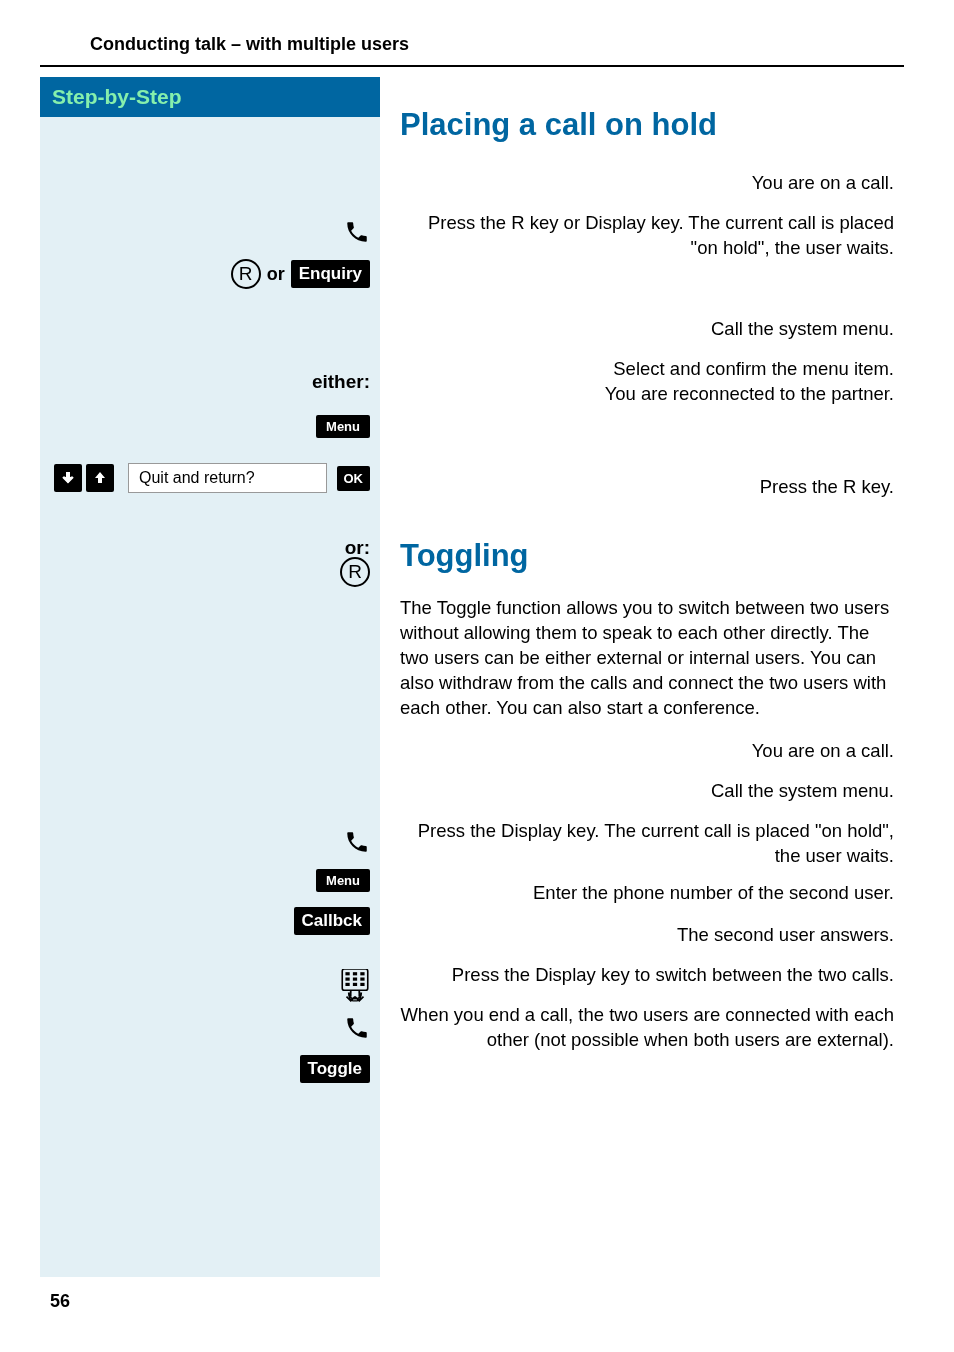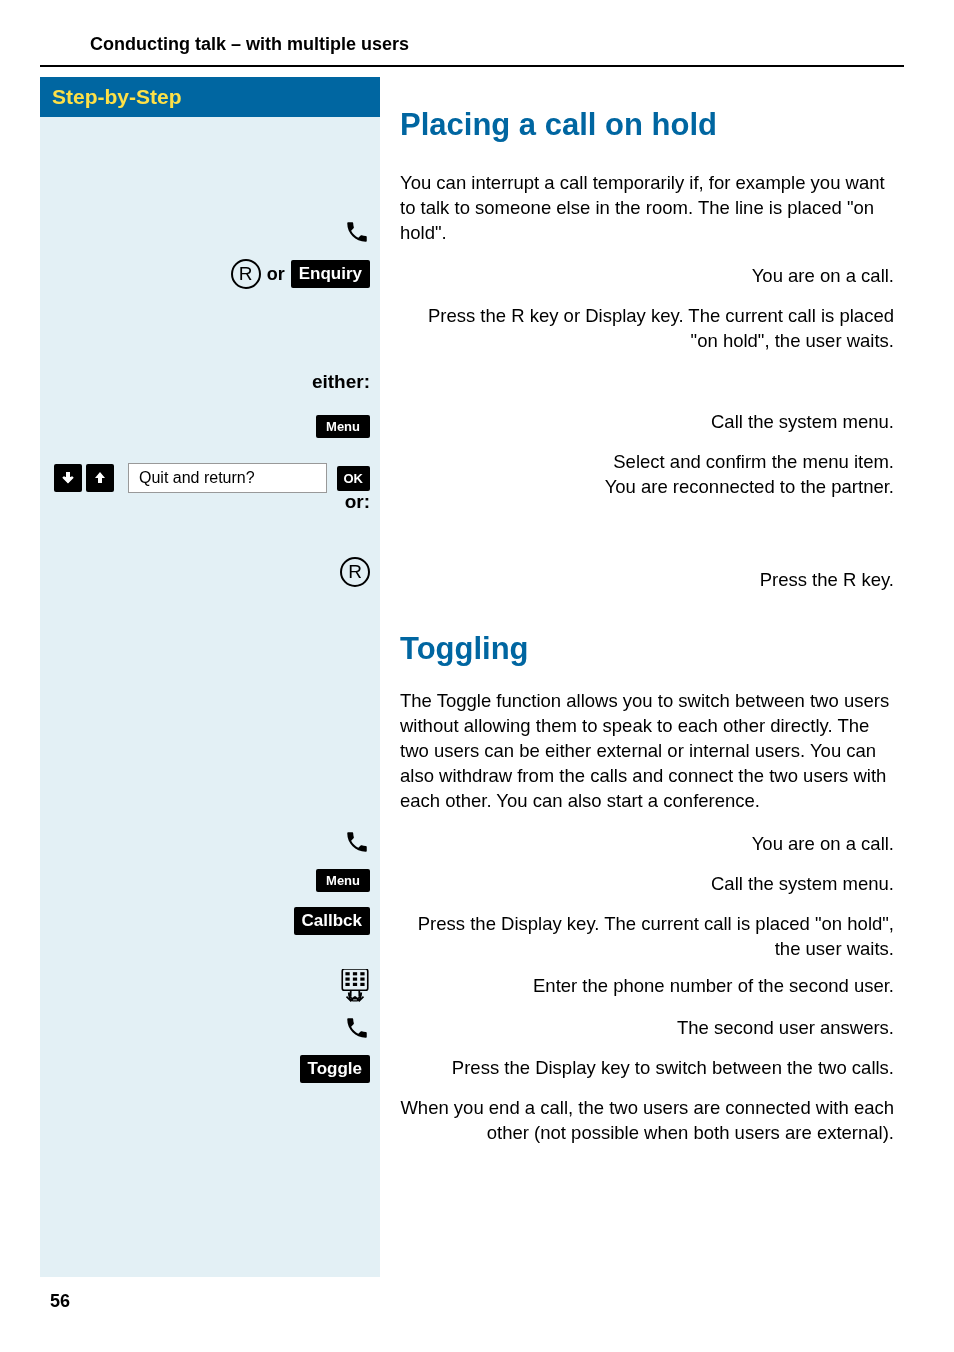--- a/index.html
+++ b/index.html
@@ -31,21 +31,21 @@
     }
     .sidebar {
       width: 340px;
       background: #e3f0f5;
       min-height: 1200px;
       position: relative;
       margin-left: 40px;
     }
     .sidebar-title-bar {
       background: #0066a1;
-      color: #fde047;
+      color: #86efac;
       font-weight: bold;
       font-size: 21px;
       padding: 8px 12px;
     }
     .main {
       flex: 1;
       padding: 20px 60px 0 20px;
     }
     .section-title {
       color: #0066a1;
@@ -228,21 +228,21 @@
         <span class="arrow-key">
           <svg width="14" height="14" viewBox="0 0 14 14">
               <polygon fill="#fff" points="7,1 12,7 9,7 9,12 5,12 5,7 2,7"></polygon>
             </svg>
         </span>
         <span class="display-box" style="flex:1; margin: 0 6px 0 10px;">Quit and return?</span>
         <span class="ok-key">OK</span>
       </div>
     </div>
 
-    <div class="side-item-right" style="top: 414px;">
+    <div class="side-item-right" style="top: 460px;">
       <span class="either-text">or:</span>
     </div>
 
     <div class="side-item" style="top: 480px;">
       <span class="r-key">R</span>
     </div>
 
     <div class="side-item" style="top: 752px;">
       <svg class="phone-icon" viewBox="0 0 24 24">
         <path fill="#000" d="M6.6 10.8c1.4 2.8 3.8 5.1 6.6 6.6l2.2-2.2c.3-.3.7-.4 1-.2 1.1.4 2.3.6 3.6.6.6 0 1 .4 1 1V20c0 .6-.4 1-1 1C10.6 21 3 13.4 3 4c0-.6.4-1 1-1h3.5c.6 0 1 .4 1 1 0 1.2.2 2.4.6 3.6.1.4 0 .8-.3 1l-2.2 2.2z"></path>
@@ -285,21 +285,20 @@
     <div class="side-item" style="top: 978px;">
       <span class="soft-key">Toggle</span>
     </div>
 
   </div>
 
   <div class="main">
 
     <h2 class="section-title">Placing a call on hold</h2>
 
-    <p class="body-text">You can interrupt a call temporarily if, for example you want to talk to someone else in the room. The line is placed "on hold".</p>
 
     <div class="step-row" style="margin-top: 8px;">
       <p class="step-text">You are on a call.</p>
     </div>
 
     <div class="step-row" style="margin-top: 10px;">
       <p class="step-text">Press the R key or Display key. The current call is placed "on hold", the user waits.</p>
     </div>
 
 

